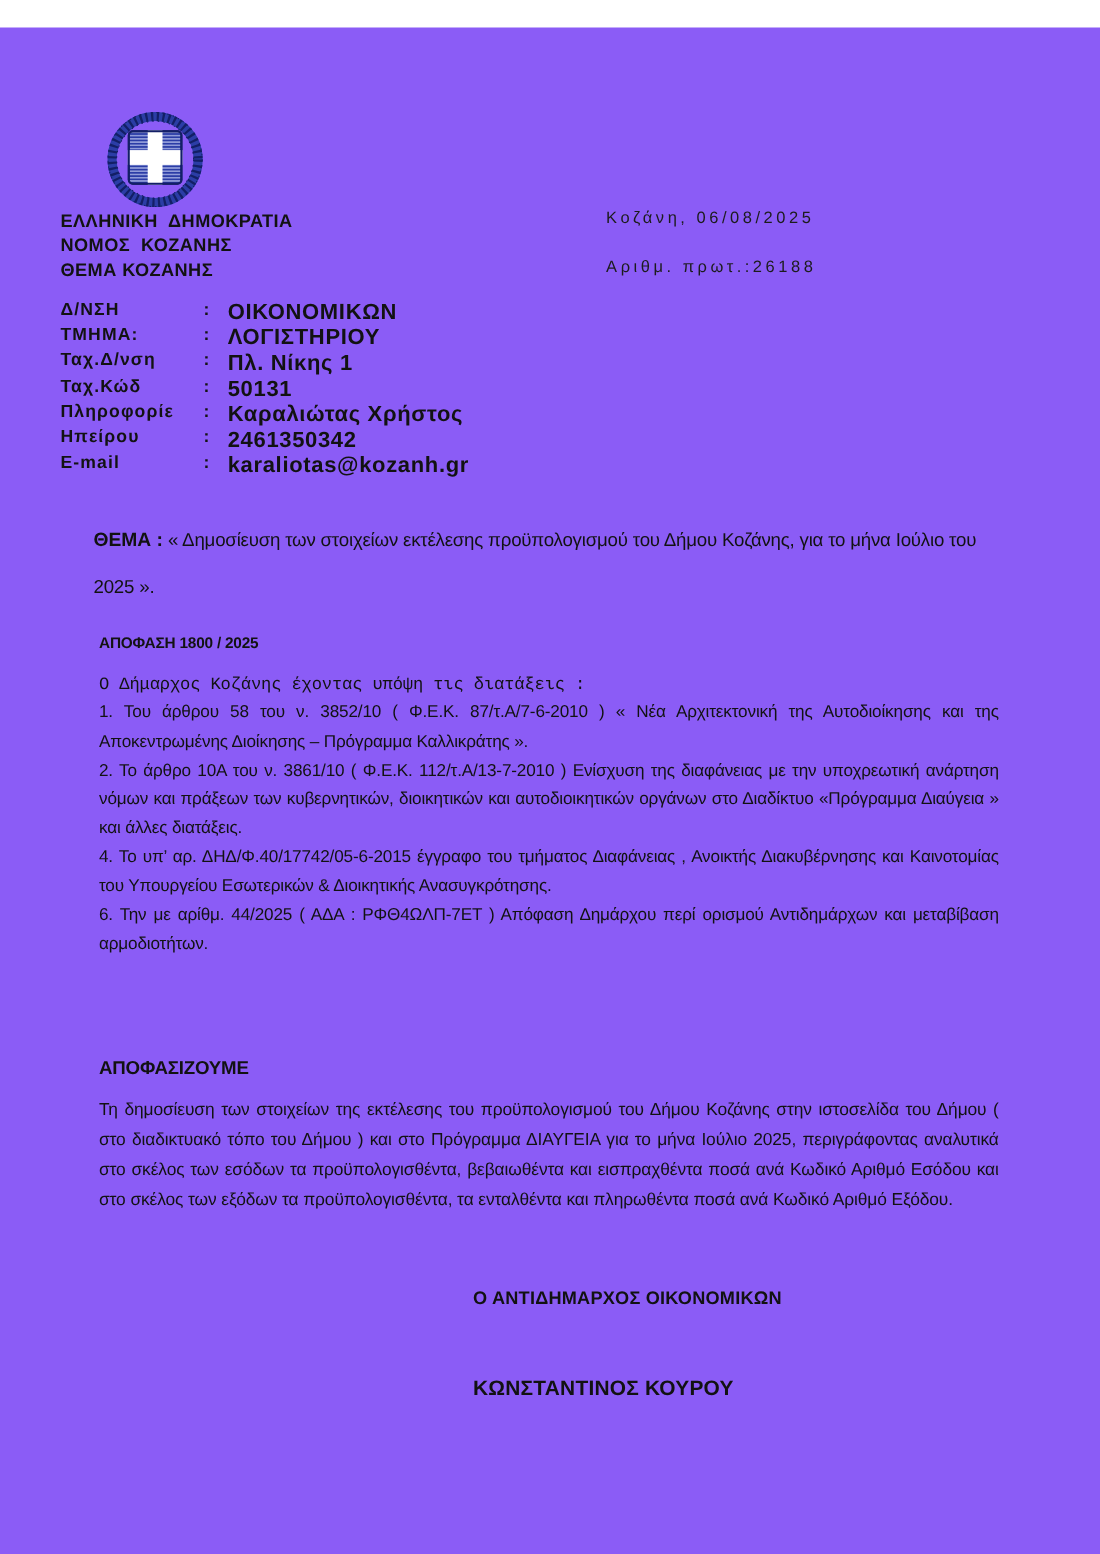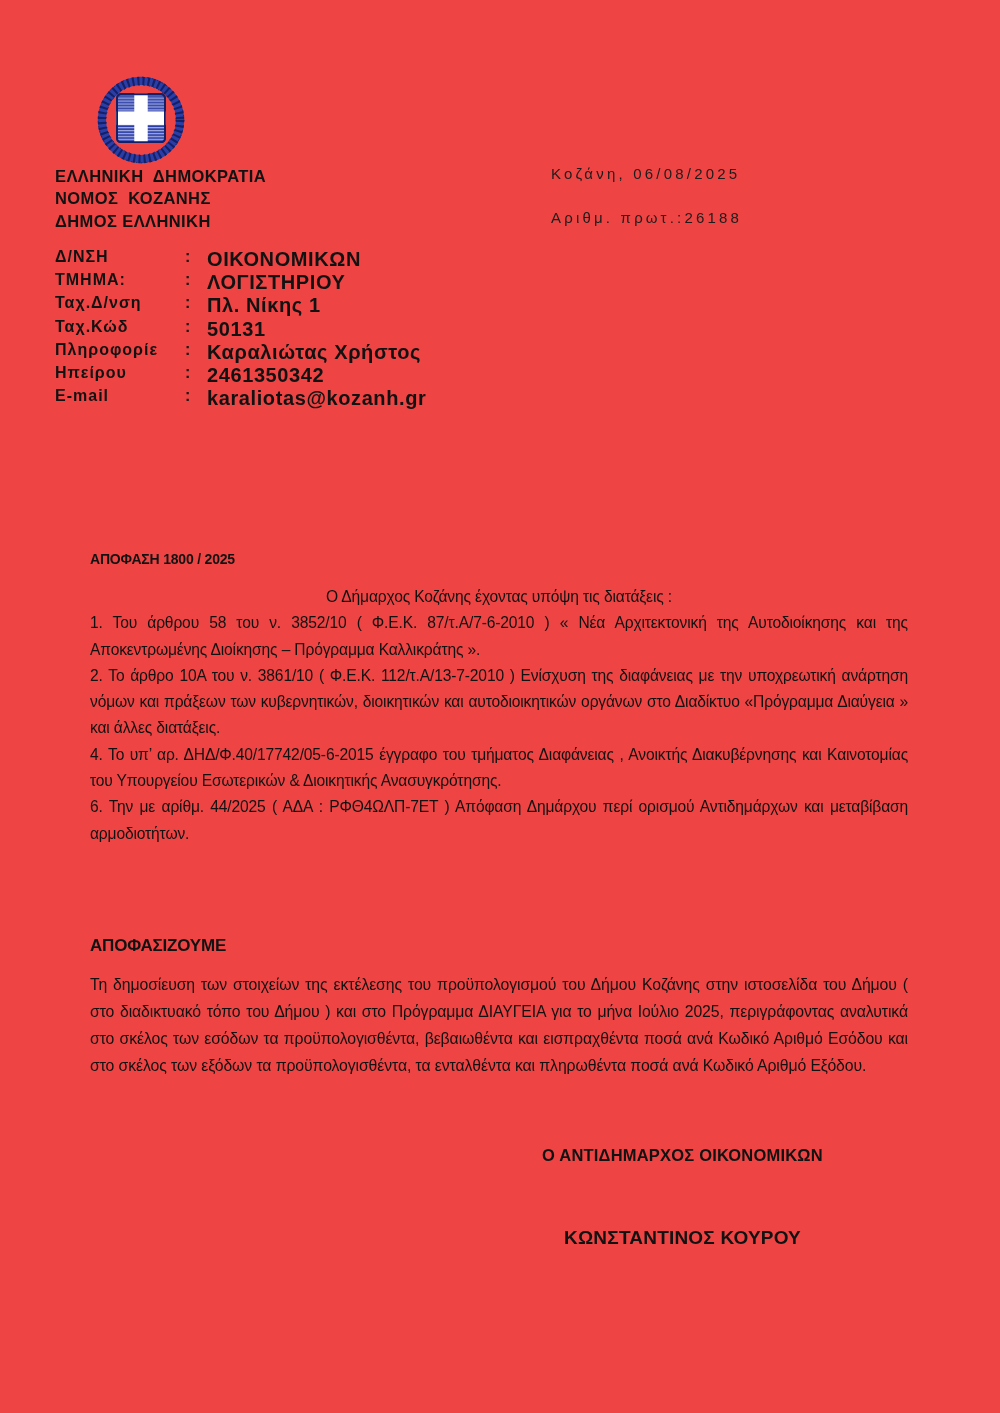--- a/index.html
+++ b/index.html
@@ -4,21 +4,21 @@
 <style>
   * { margin: 0; padding: 0; box-sizing: border-box; }
   html, body { background: #ffffff; }
   body {
     width: 1000px; height: 1413px;
     position: relative;
     font-family: "Liberation Sans", sans-serif;
     color: #121212;
     overflow: hidden;
   }
-  .page { position: absolute; inset: 0; background: #ef4444; }
+  .page { position: absolute; inset: 0; background: #8b5cf6; margin-top: 25px; }
 
   
   .emblem { position: absolute; left: 95px; top: 74px; width: 92px; height: 92px; }
 
   
   .org-block { position: absolute; left: 55px; top: 165px; }
   .org-line {
     font-weight: bold; font-size: 16.5px; line-height: 22.3px;
     letter-spacing: 0.4px; white-space: pre;
   }
@@ -52,37 +52,37 @@
     position: absolute; left: 90px; top: 551px; width: 818px;
     text-align: left; font-weight: bold; font-size: 14px; letter-spacing: -0.2px;
   }
 
   
   .considerations {
     position: absolute; left: 90px; top: 584px; width: 818px;
     font-size: 15.6px; line-height: 26.3px; letter-spacing: -0.15px;
   }
   .considerations p { text-align: justify; }
-  .considerations p.no-justify { text-align: center; }
+  .considerations p.no-justify { text-align: left; font-family: Liberation Mono, monospace; }
 
   
   .operative-heading {
     position: absolute; left: 90px; top: 936px; width: 818px;
     text-align: left; font-weight: bold; font-size: 17px; letter-spacing: -0.2px;
   }
 
   
   .operative {
     position: absolute; left: 90px; top: 971px; width: 818px;
     font-size: 15.8px; line-height: 27px; letter-spacing: -0.1px;
     text-align: justify;
   }
 
   
-  .signature { position: absolute; left: 430px; top: 1146px; width: 505px; text-align: center; }
+  .signature { position: absolute; left: 430px; top: 1146px; width: 505px; }
   .signature .sig-title { font-weight: bold; font-size: 16.5px; letter-spacing: 0.2px; }
   .signature .sig-name  { font-weight: bold; font-size: 19px; letter-spacing: 0.2px; margin-top: 62px; }
 </style>
 </head>
 <body>
 
 <div class="page">
 
   <div class="emblem">
     <svg viewBox="0 0 100 100" width="92" height="92" aria-hidden="true">
@@ -99,21 +99,21 @@
       <rect x="24" y="22" width="52" height="52" rx="4" fill="url(#hstripe)" stroke="#131f66" stroke-width="2"></rect>
       <rect x="42.7" y="21" width="14.6" height="54" fill="#ffffff"></rect>
       <rect x="23" y="40.7" width="54" height="14.6" fill="#ffffff"></rect>
       <rect x="24" y="22" width="52" height="52" rx="4" fill="none" stroke="#131f66" stroke-width="2"></rect>
     </svg>
   </div>
 
   <div class="org-block">
     <div class="org-line">ΕΛΛΗΝΙΚΗ  ΔΗΜΟΚΡΑΤΙΑ</div>
     <div class="org-line">ΝΟΜΟΣ  ΚΟΖΑΝΗΣ</div>
-    <div class="org-line">ΔΗΜΟΣ ΕΛΛΗΝΙΚΗ</div>
+    <div class="org-line">ΘΕΜΑ ΚΟΖΑΝΗΣ</div>
   </div>
 
   <div class="meta-date">Κοζάνη, 06/08/2025</div>
   <div class="meta-proto">Αριθμ. πρωτ.:26188</div>
 
   <div class="contact">
     <div class="contact-row">
       <span class="contact-label">Δ/ΝΣΗ</span>
       <span class="contact-sep">:</span>
       <span class="contact-value">ΟΙΚΟΝΟΜΙΚΩΝ</span>
@@ -143,20 +143,21 @@
       <span class="contact-sep">:</span>
       <span class="contact-value">2461350342</span>
     </div>
     <div class="contact-row">
       <span class="contact-label">E-mail</span>
       <span class="contact-sep">:</span>
       <span class="contact-value">karaliotas@kozanh.gr</span>
     </div>
   </div>
 
+  <p class="subject"><b>ΘΕΜΑ :</b><span> « Δημοσίευση των στοιχείων εκτέλεσης προϋπολογισμού του Δήμου Κοζάνης, για το μήνα Ιούλιο του 2025 ».</span></p>
 
   <div class="decision-heading">ΑΠΟΦΑΣΗ 1800 / 2025</div>
 
   <div class="considerations">
     <p class="no-justify">Ο Δήμαρχος Κοζάνης έχοντας υπόψη τις διατάξεις :</p>
     <p>1. Του άρθρου 58 του ν. 3852/10 ( Φ.Ε.Κ. 87/τ.Α/7-6-2010 ) « Νέα Αρχιτεκτονική της Αυτοδιοίκησης και της Αποκεντρωμένης Διοίκησης – Πρόγραμμα Καλλικράτης ».</p>
     <p>2. Το άρθρο 10Α του ν. 3861/10 ( Φ.Ε.Κ. 112/τ.Α/13-7-2010 ) Ενίσχυση της διαφάνειας με την υποχρεωτική ανάρτηση νόμων και πράξεων των κυβερνητικών, διοικητικών και αυτοδιοικητικών οργάνων στο Διαδίκτυο «Πρόγραμμα Διαύγεια » και άλλες διατάξεις.</p>
     <p>4. Το υπ’ αρ. ΔΗΔ/Φ.40/17742/05-6-2015 έγγραφο του τμήματος Διαφάνειας , Ανοικτής Διακυβέρνησης και Καινοτομίας του Υπουργείου Εσωτερικών &amp; Διοικητικής Ανασυγκρότησης.</p>
     <p>6. Την με αρίθμ. 44/2025 ( ΑΔΑ : ΡΦΘ4ΩΛΠ-7ΕΤ ) Απόφαση Δημάρχου περί ορισμού Αντιδημάρχων και μεταβίβαση αρμοδιοτήτων.</p>
   </div>

